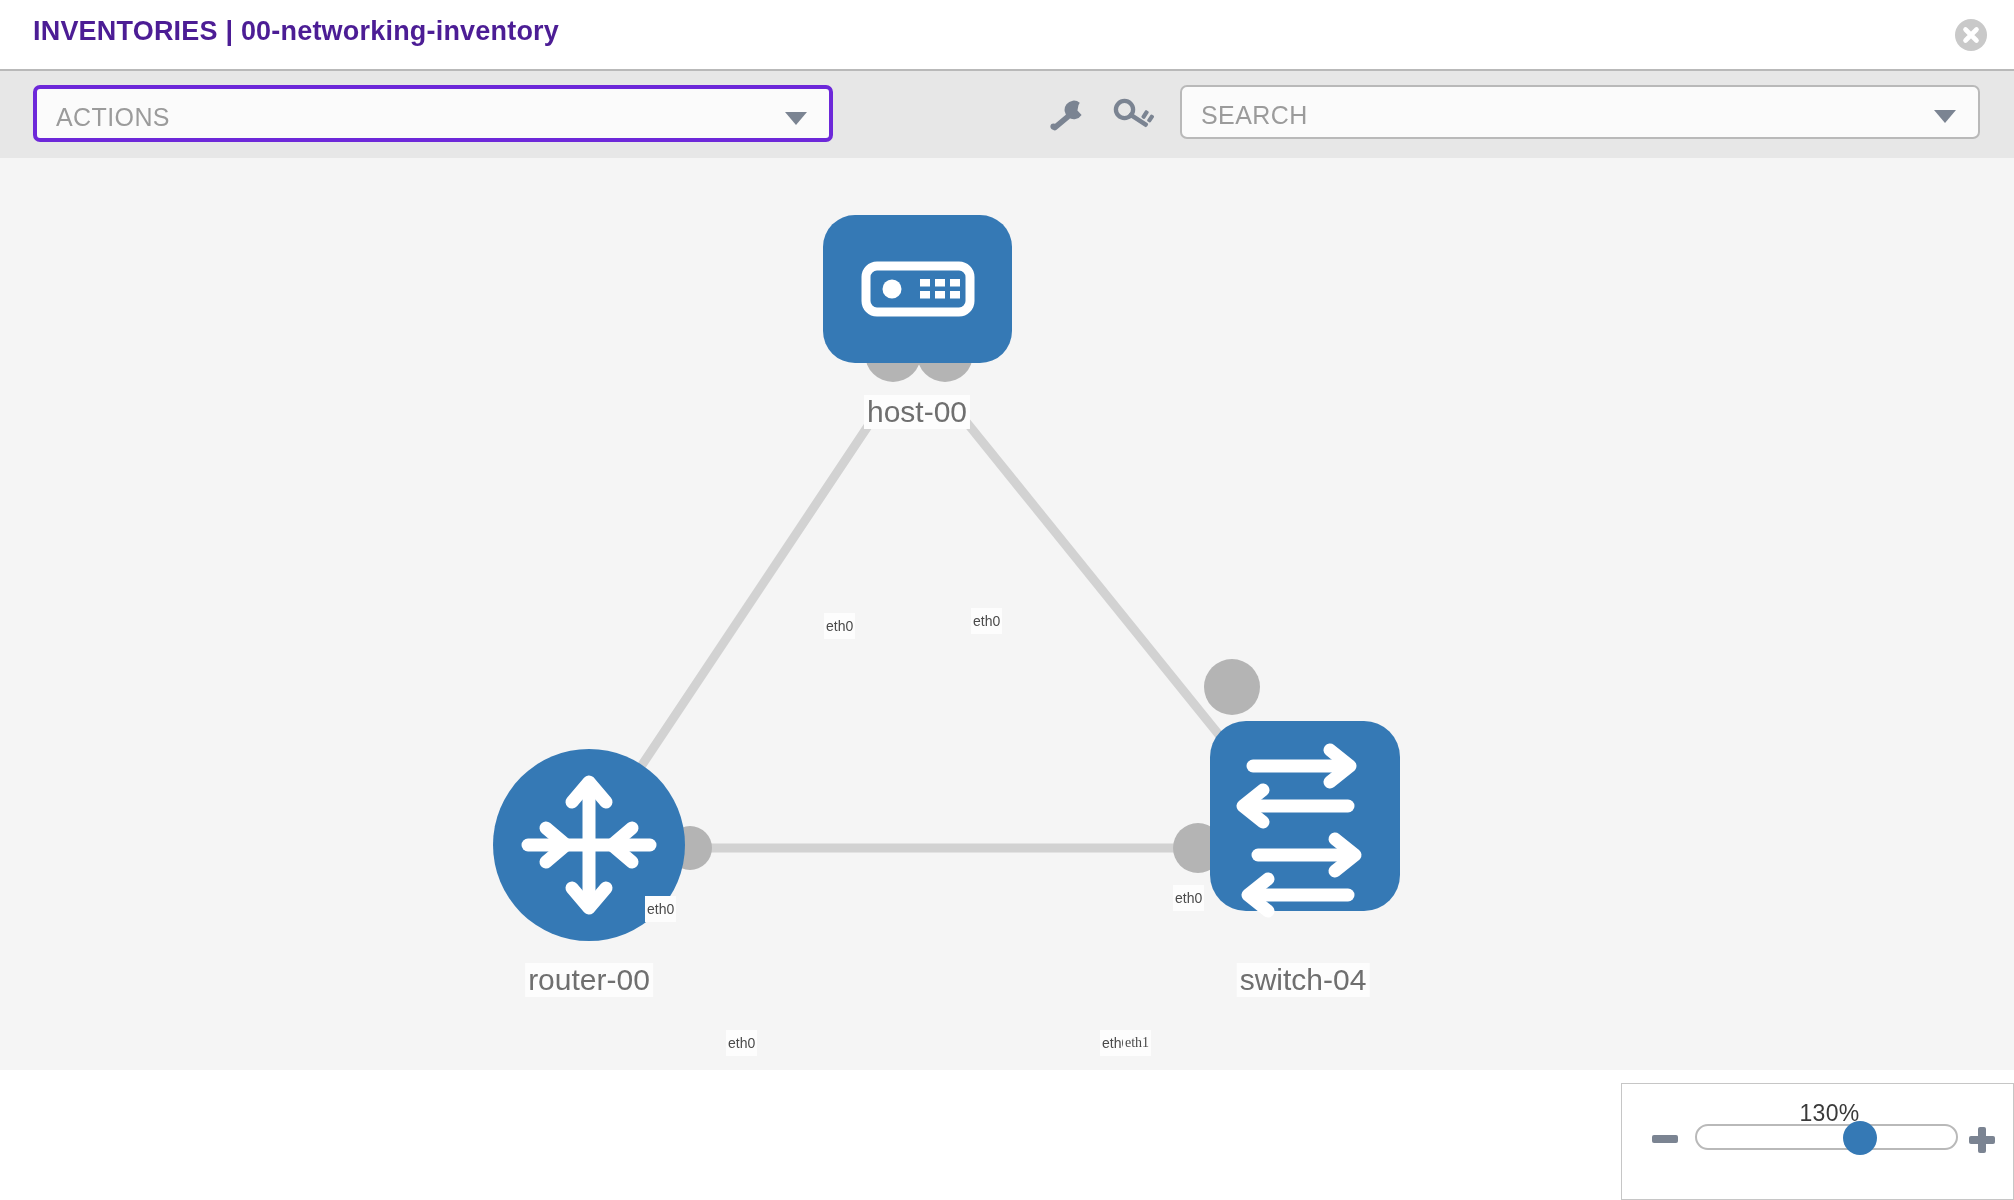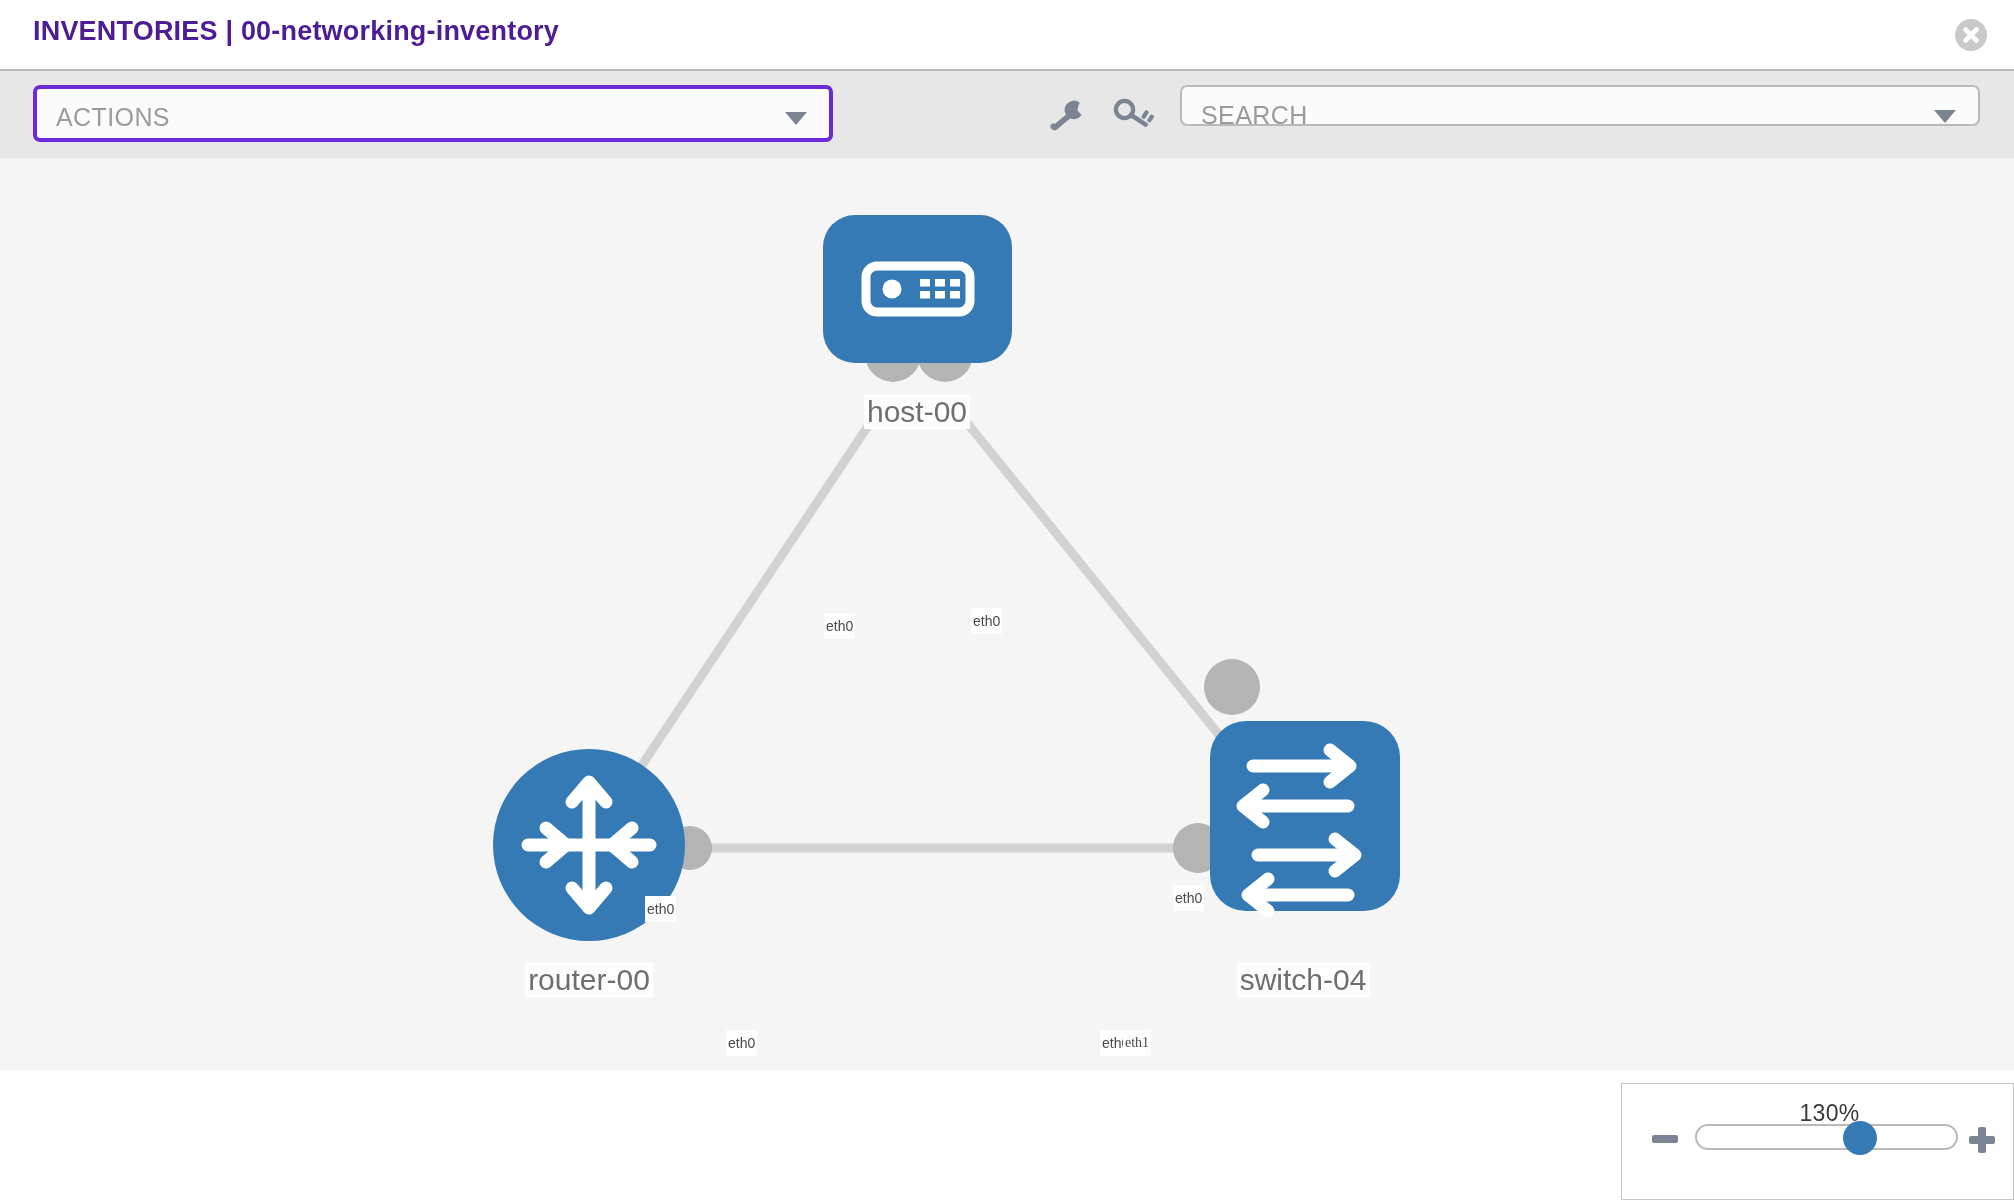--- a/index.html
+++ b/index.html
@@ -96,21 +96,21 @@
     cursor: pointer;
   }
   .wrench-icon { left: 1046px; }
   .key-icon    { left: 1112px; }
 
   .search-box {
     position: absolute;
     left: 1180px;
     top: 14px;
     width: 800px;
-    height: 41px;
+    height: 54px;
     background: #fbfbfb;
     border: 2px solid #b9b9b9;
     border-radius: 7px;
     box-sizing: border-box;
     cursor: text;
   }
   .search-label {
     position: absolute;
     left: 19px;
     top: 14px;

